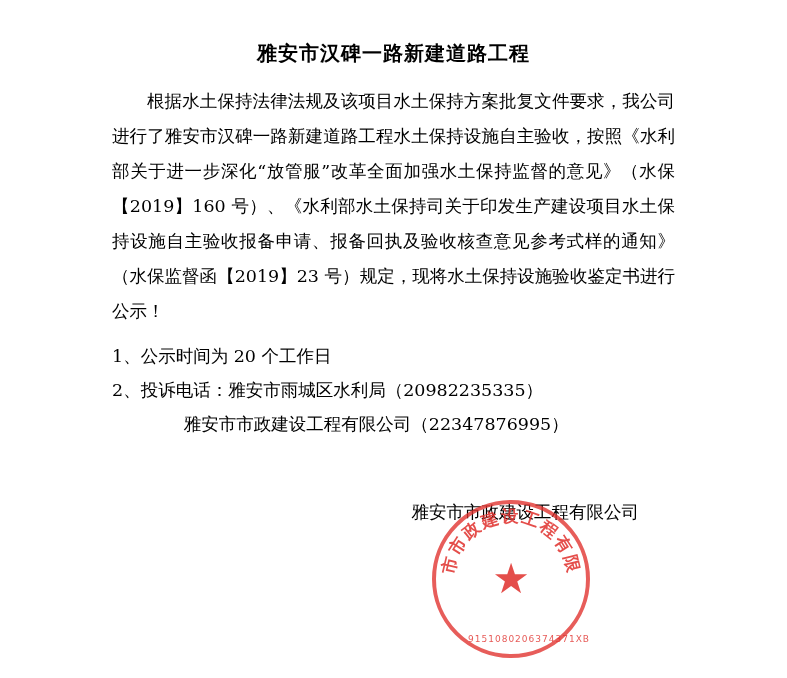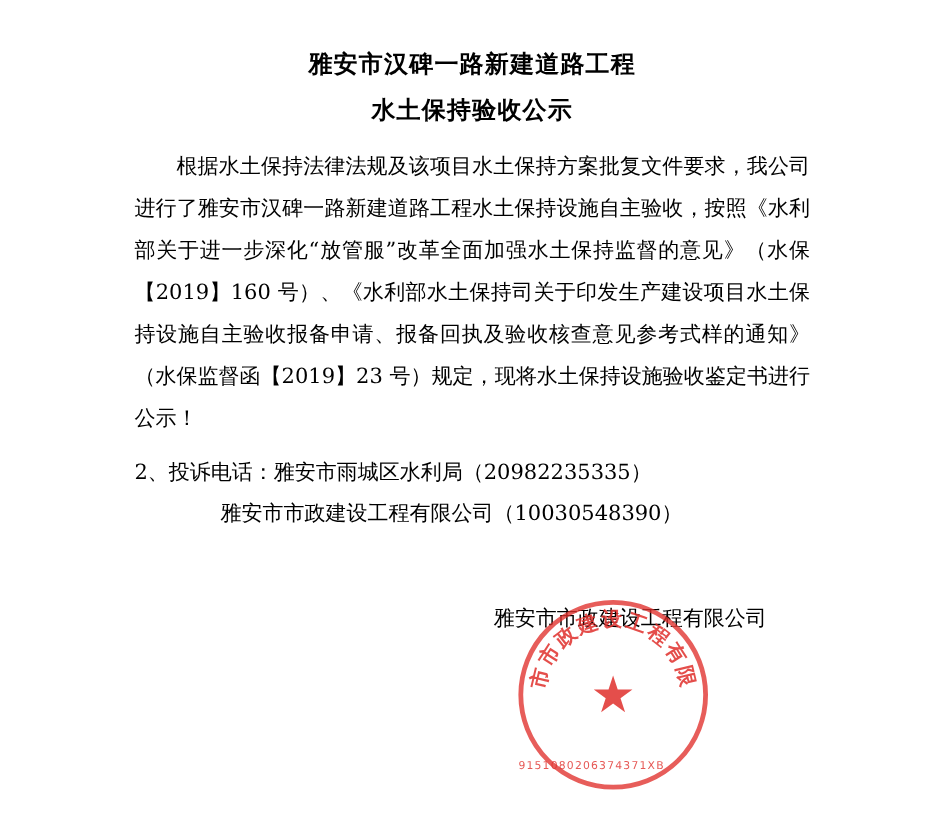--- a/index.html
+++ b/index.html
@@ -109,44 +109,44 @@
     font-family: "DejaVu Serif", "Liberation Serif", serif;
     font-size: 17px;
     font-weight: bold;
     letter-spacing: 2px;
   }
   .seal-bottom-text {
     position: absolute;
     left: 0;
     bottom: 14px;
     width: 100%;
-    text-align: left;
+    text-align: right;
     font-size: 9px;
     color: #e0302c;
     opacity: 0.8;
     letter-spacing: 1px;
     font-family: "DejaVu Sans", "Liberation Sans", sans-serif;
   }
 </style>
 </head>
 <body>
 
 <div class="page">
 
   <div class="title-block">
     <div class="title-line">雅安市汉碑一路新建道路工程</div>
-    <div class="title-line">水土保持验收公示</div>
   </div>
 
   <div class="body-block">
     <p class="para indent">根据水土保持法律法规及该项目水土保持方案批复文件要求，我公司进行了雅安市汉碑一路新建道路工程水土保持设施自主验收，按照《水利部关于进一步深化“放管服”改革全面加强水土保持监督的意见》（水保【2019】160 号）、《水利部水土保持司关于印发生产建设项目水土保持设施自主验收报备申请、报备回执及验收核查意见参考式样的通知》（水保监督函【2019】23 号）规定，现将水土保持设施验收鉴定书进行公示！</p>
 
     <div class="list-block">
+      <div class="list-item">1、公示时间为 20 个工作日</div>
       <div class="list-item">2、投诉电话：雅安市雨城区水利局（20982235335）</div>
-      <div class="list-item sub">雅安市市政建设工程有限公司（10030548390）</div>
+      <div class="list-item sub">雅安市市政建设工程有限公司（22347876995）</div>
     </div>
   </div>
 
   <div class="signature">
     <div class="sig-line">雅安市市政建设工程有限公司</div>
   </div>
 
   <div class="seal">
     <div class="seal-ring"></div>
     <svg class="seal-arc-text" viewBox="0 0 158 158">

